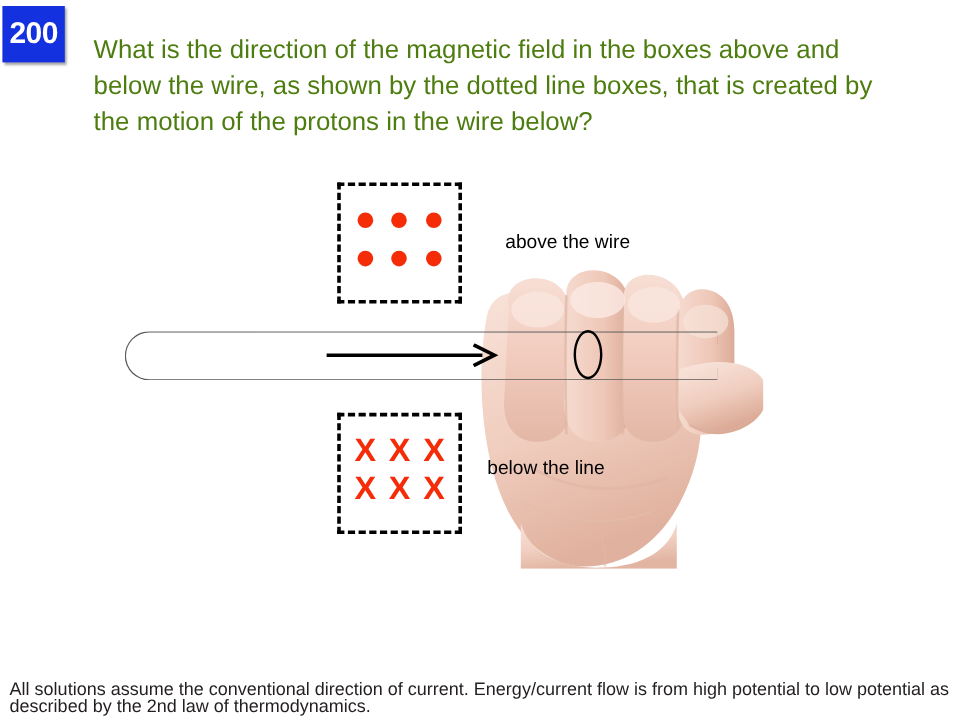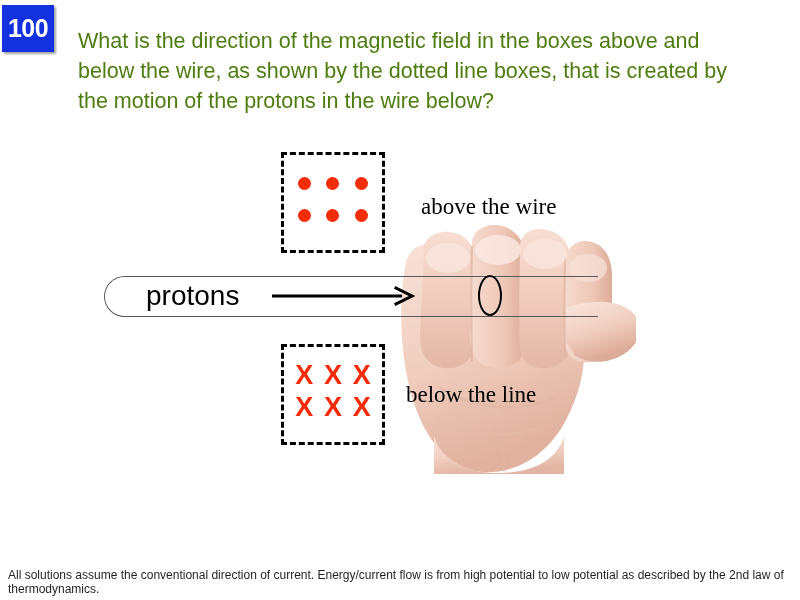--- a/index.html
+++ b/index.html
@@ -97,24 +97,23 @@
     color: #f42c08;
     font-size: 27px;
     font-weight: bold;
     line-height: 1;
     font-family: "Liberation Sans", sans-serif;
   }
 
   
   .wire-label {
     position: absolute;
-    font-size: 23px;
+    font-size: 16px;
     color: #000000;
     white-space: nowrap;
-    font-family: Liberation Serif, serif;
   }
   #label-above-wire { left: 421px; top: 194px; }
   #label-below-wire { left: 406px; top: 382px; }
 
   
   #hand-image {
     position: absolute;
     left: 398px;
     top: 222px;
     width: 238px;
@@ -166,32 +165,32 @@
     width: 144px;
     height: 20px;
   }
 
   
   #footer-note {
     position: absolute;
     left: 8px;
     top: 568px;
     width: 784px;
-    font-size: 12px;
+    font-size: 15px;
     line-height: 14px;
     color: #231f20;
   }
 </style>
 </head>
 <body>
 
 <div id="slide">
 
   <div id="points-badge">
-    <span id="points-badge-label">100</span>
+    <span id="points-badge-label">200</span>
   </div>
 
   <div id="question-text">What is the direction of the magnetic field in the boxes above and below the wire, as shown by the dotted line boxes, that is created by the motion of the protons in the wire below?</div>
 
   <div id="hand-image">
     <svg width="238" height="252" viewBox="0 0 238 252" xmlns="http://www.w3.org/2000/svg" aria-hidden="true">
       <defs>
         <linearGradient id="skinA" x1="0" y1="0" x2="0" y2="1">
           <stop offset="0%" stop-color="#f7ded4"></stop>
           <stop offset="45%" stop-color="#f2cdbf"></stop>
@@ -271,21 +270,20 @@
   </div>
 
   <div class="wire-label" id="label-above-wire">above the wire</div>
   <div class="wire-label" id="label-below-wire">below the line</div>
 
   <div id="wire">
     <div id="wire-body"></div>
   </div>
   <div id="wire-endcap"></div>
 
-  <div id="protons-label">protons</div>
 
   <div id="protons-arrow">
     <svg width="144" height="20" viewBox="0 0 144 20" xmlns="http://www.w3.org/2000/svg" aria-hidden="true">
       <line x1="0" y1="10" x2="130" y2="10" stroke="#000000" stroke-width="3"></line>
       <polyline points="124,2 140,10 124,18" fill="none" stroke="#000000" stroke-width="3" stroke-linecap="square" stroke-linejoin="miter"></polyline>
     </svg>
   </div>
 
   <div id="footer-note">All solutions assume the conventional direction of current. Energy/current flow is from high potential to low potential as described by the 2nd law of thermodynamics.</div>
 

